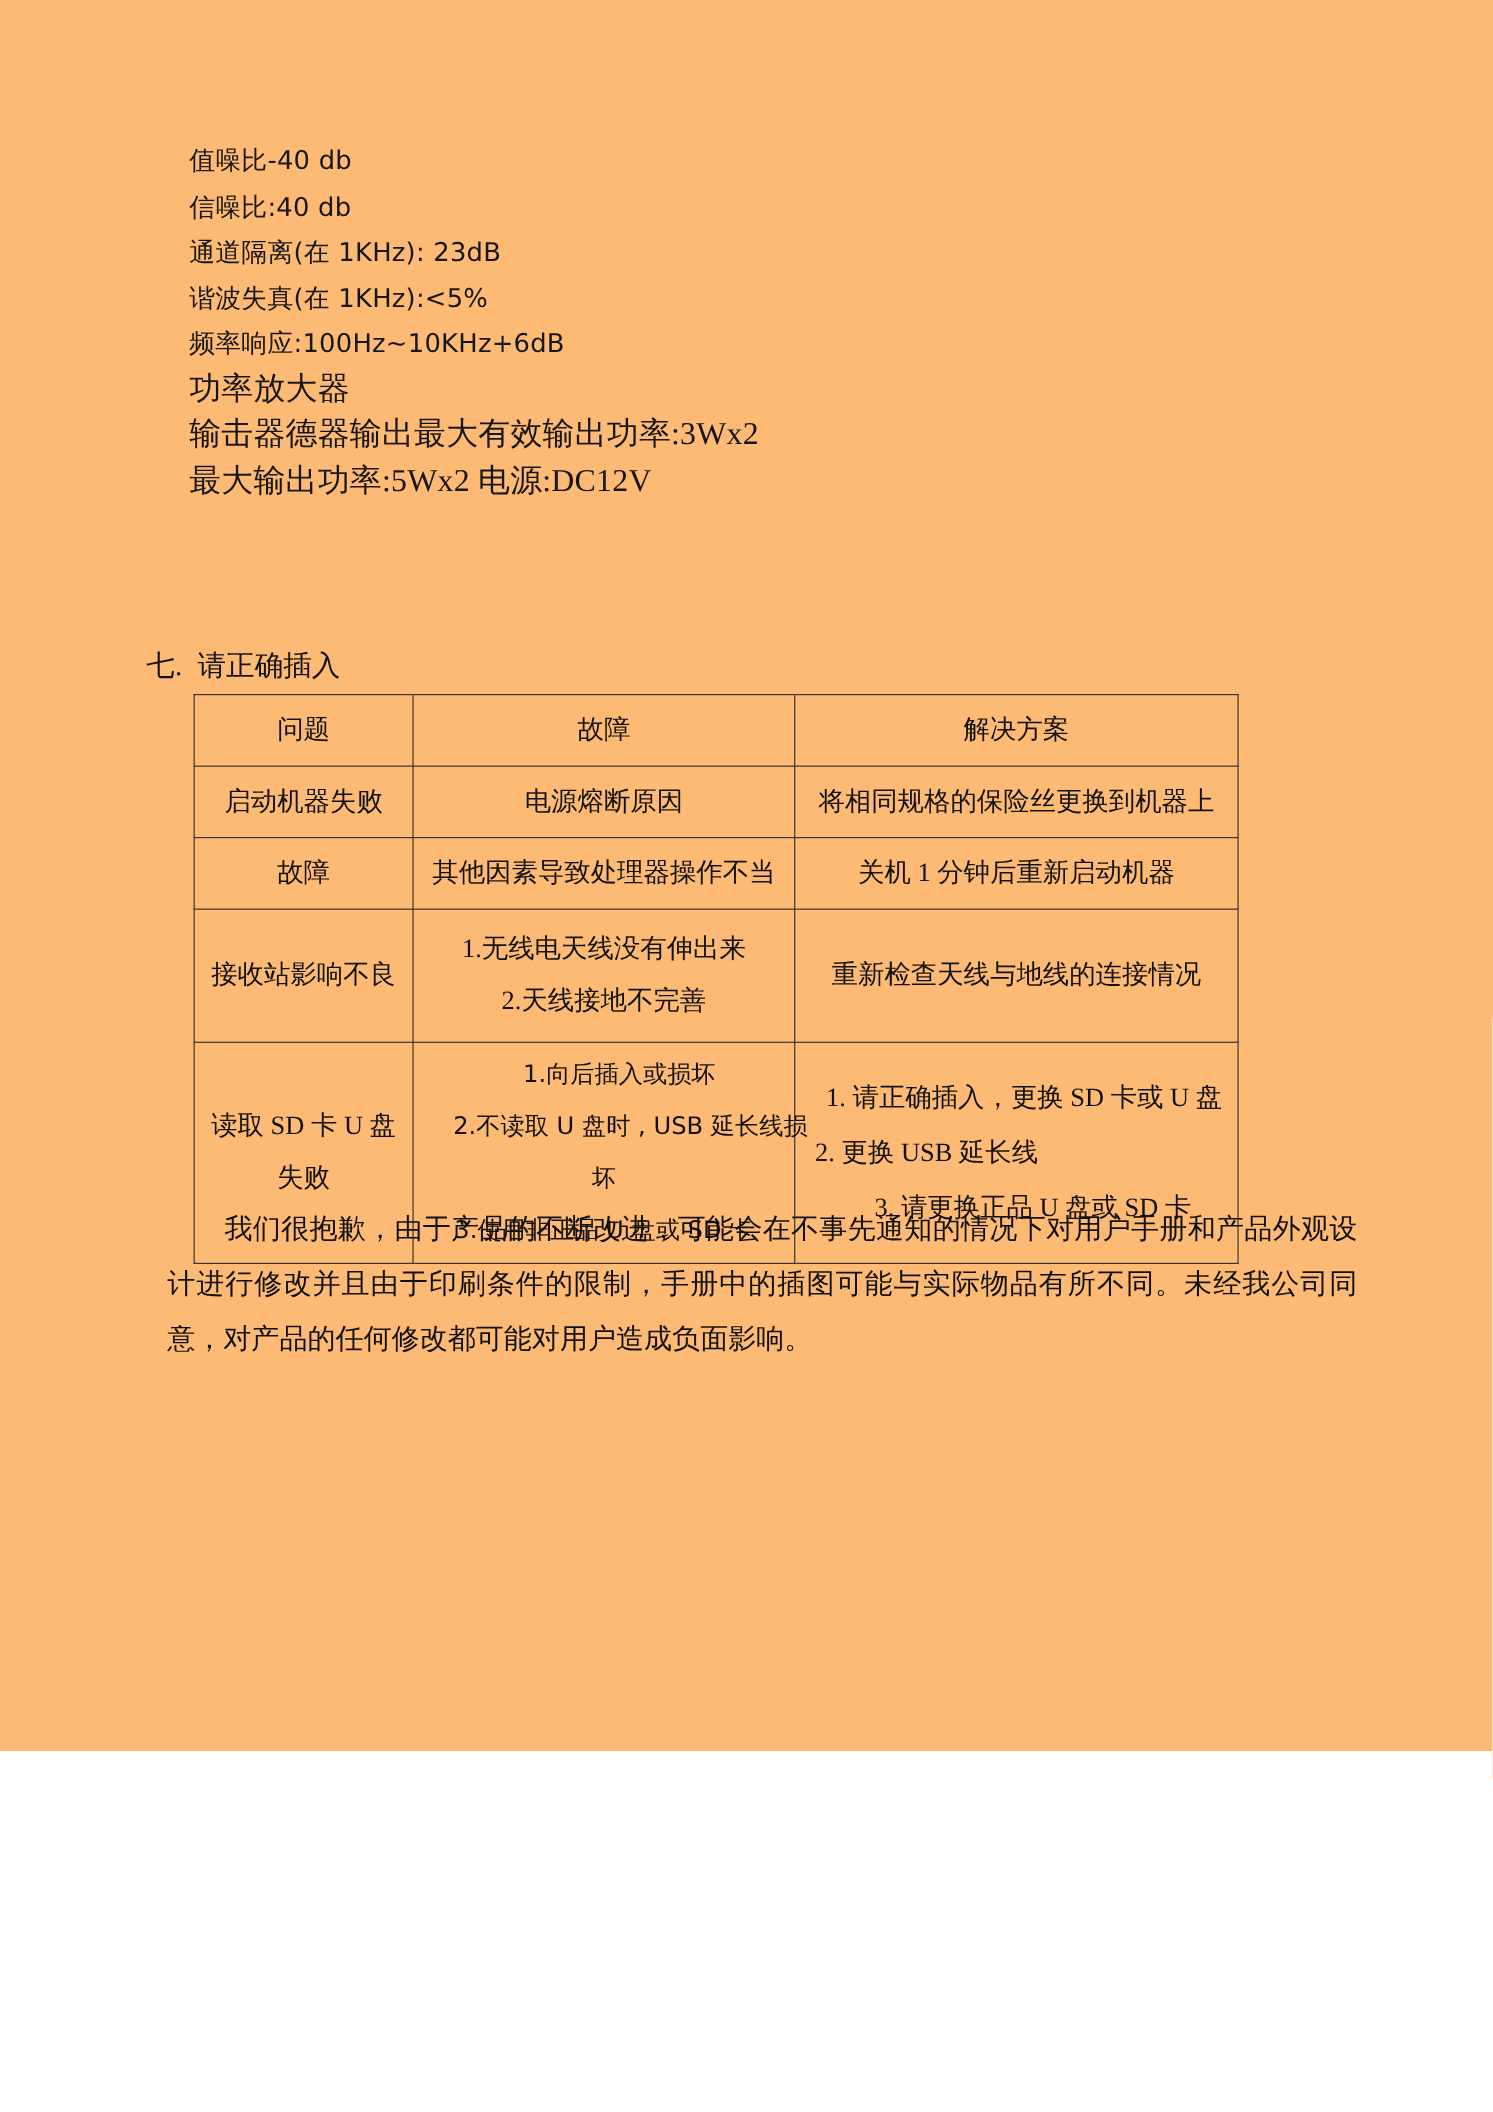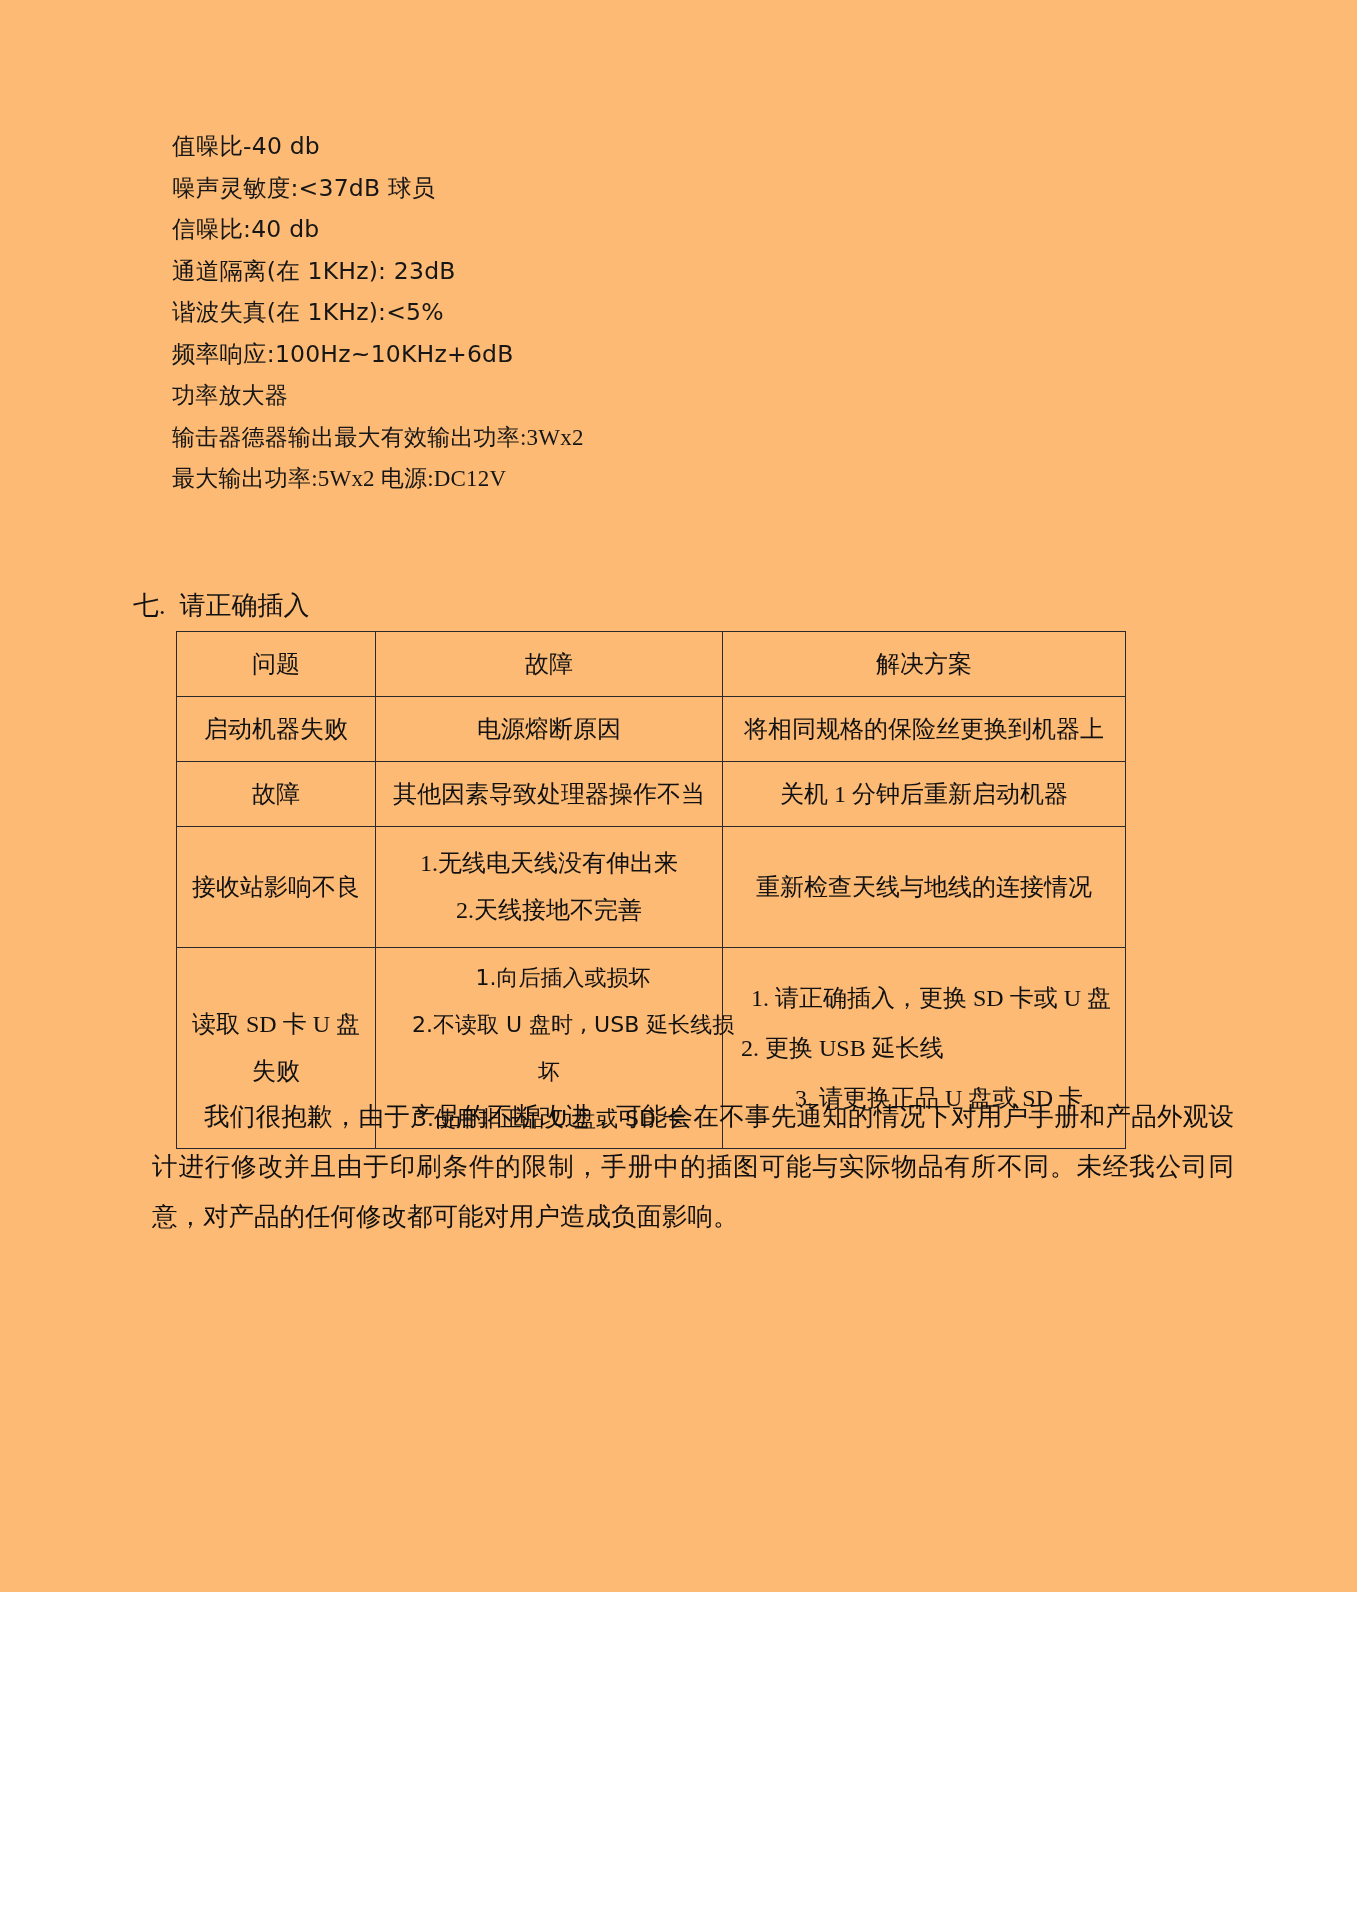--- a/index.html
+++ b/index.html
@@ -30,21 +30,21 @@
   .spec-line {
     font-family: "DejaVu Sans", "Liberation Sans", sans-serif;
     font-size: 23.5px;
     line-height: 41.5px;
     letter-spacing: 0.2px;
     color: #161616;
     white-space: nowrap;
   }
   .spec-line.serif {
     font-family: "Liberation Serif", "DejaVu Serif", serif;
-    font-size: 23px;
+    font-size: 29px;
   }
 
   
   .section-heading {
     position: absolute;
     left: 133px;
     top: 588px;
     font-family: "Liberation Serif", "DejaVu Serif", serif;
     font-size: 26px;
     color: #121212;
@@ -129,21 +129,20 @@
     color: #111111;
   }
 </style>
 </head>
 <body>
 
 <div class="page">
 
   <div class="spec-list">
     <div class="spec-line">值噪比-40 db</div>
-    <div class="spec-line">噪声灵敏度:&lt;37dB 球员</div>
     <div class="spec-line">信噪比:40 db</div>
     <div class="spec-line">通道隔离(在 1KHz): 23dB</div>
     <div class="spec-line">谐波失真(在 1KHz):&lt;5%</div>
     <div class="spec-line">频率响应:100Hz~10KHz+6dB</div>
     <div class="spec-line serif">功率放大器</div>
     <div class="spec-line serif">输击器德器输出最大有效输出功率:3Wx2</div>
     <div class="spec-line serif">最大输出功率:5Wx2 电源:DC12V</div>
   </div>
 
   <div class="section-heading">

